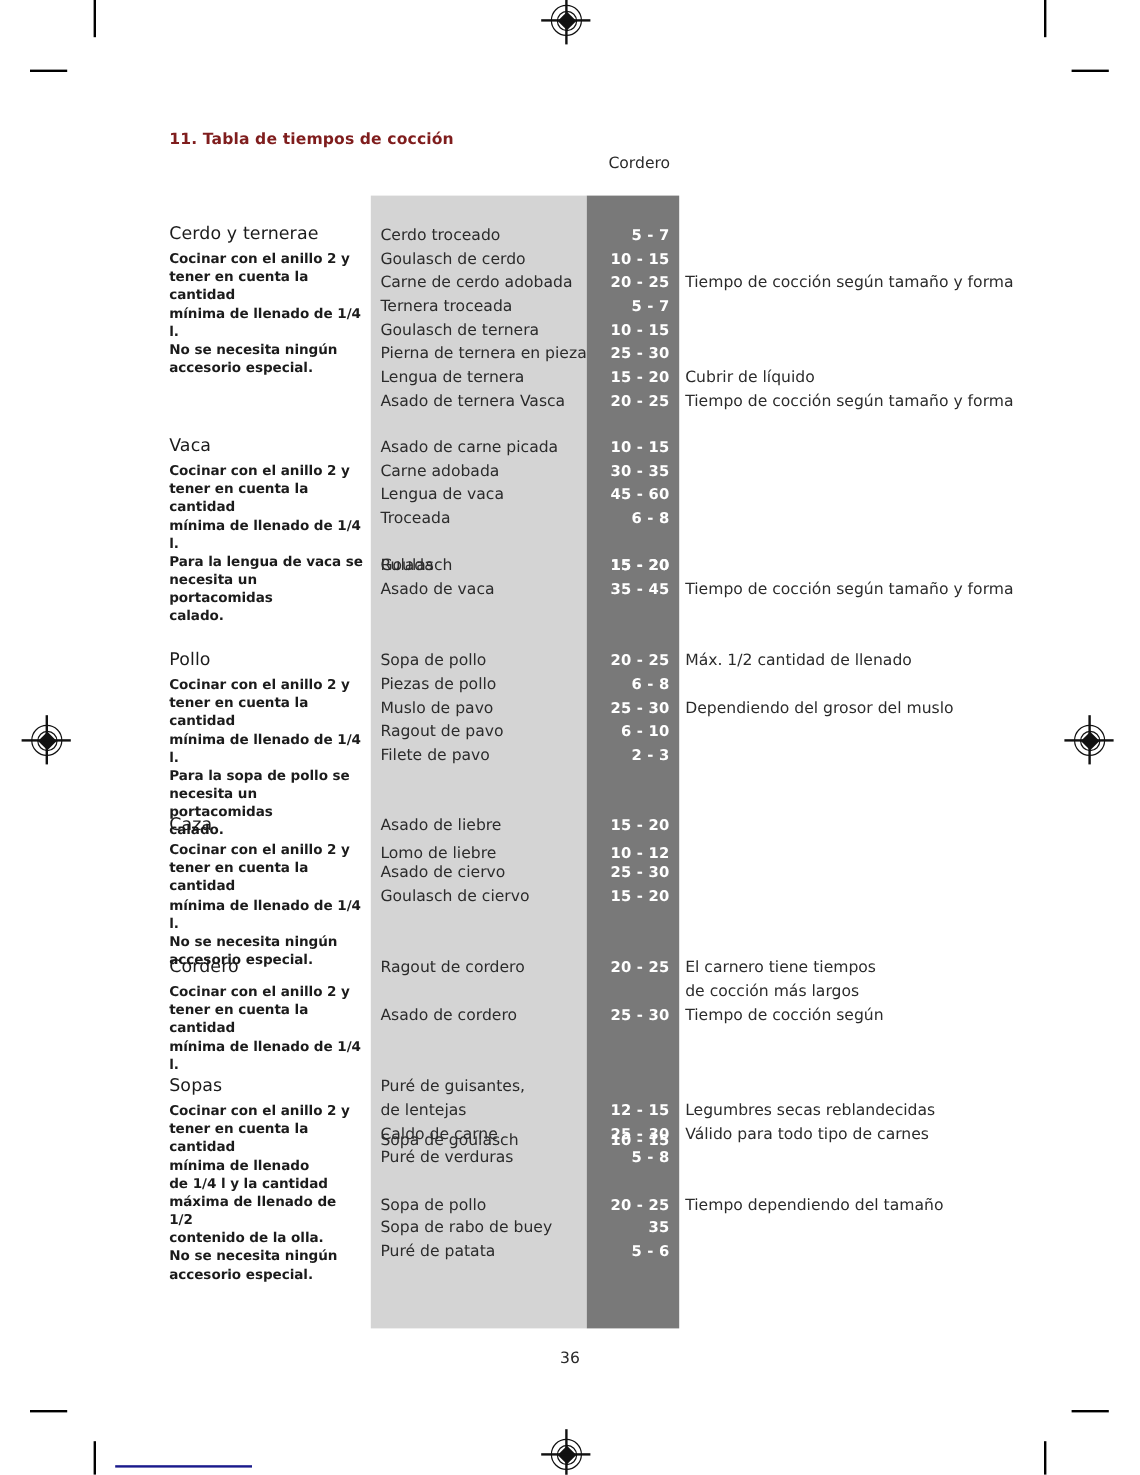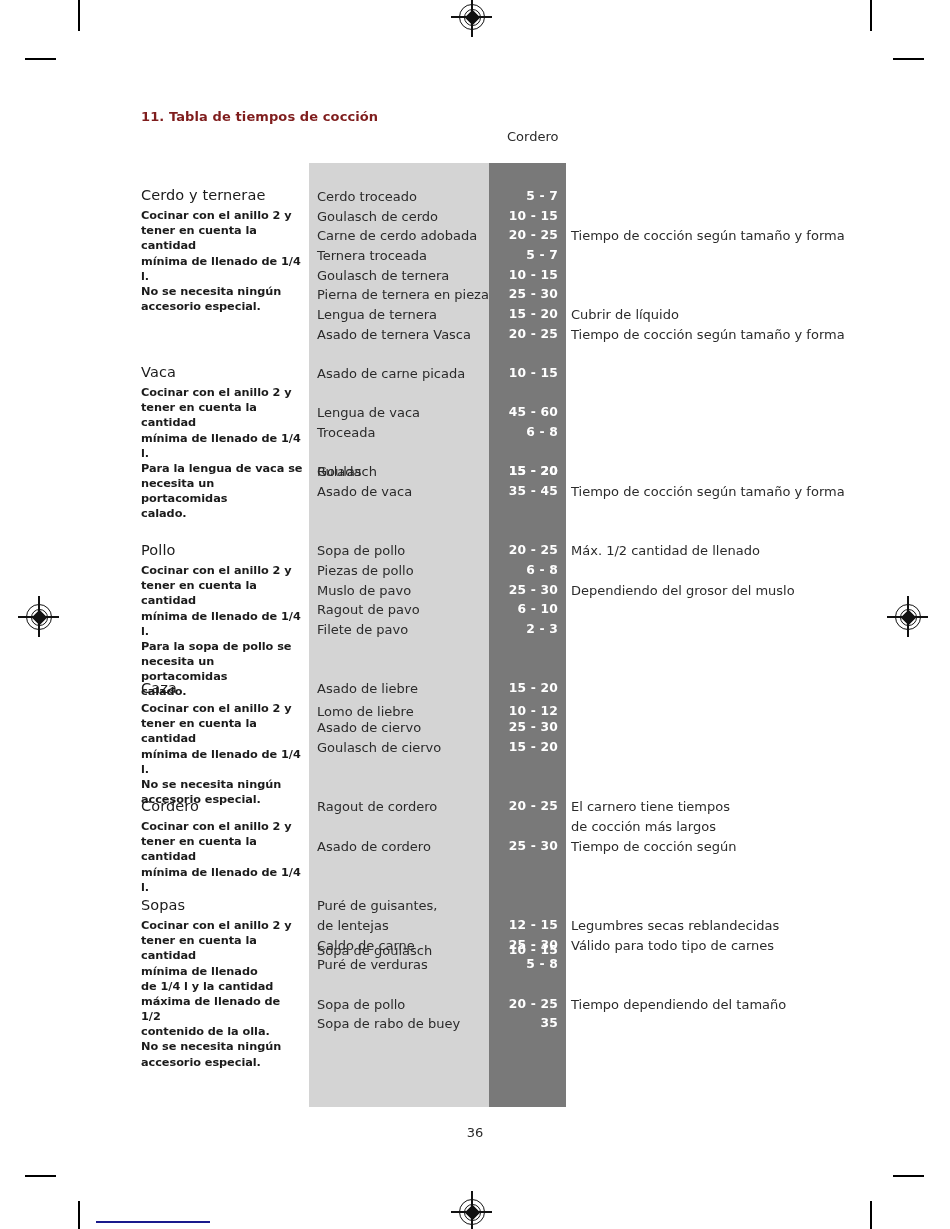--- a/index.html
+++ b/index.html
@@ -285,20 +285,25 @@
     <div class="row" style="top: 325px;">
       <span class="dish">Asado de ternera Vasca</span>
       <span class="time">20 - 25</span>
       <span class="note">Tiempo de cocción según tamaño y forma</span>
     </div>
     <div class="row" style="top: 364px;">
       <span class="dish">Asado de carne picada</span>
       <span class="time">10 - 15</span>
       <span class="note"></span>
     </div>
+    <div class="row" style="top: 384px;">
+      <span class="dish">Carne adobada</span>
+      <span class="time">30 - 35</span>
+      <span class="note"></span>
+    </div>
     <div class="row" style="top: 403px;">
       <span class="dish">Lengua de vaca</span>
       <span class="time">45 - 60</span>
       <span class="note"></span>
     </div>
     <div class="row" style="top: 423px;">
       <span class="dish">Troceada</span>
       <span class="time">6 - 8</span>
       <span class="note"></span>
     </div>
@@ -405,15 +410,20 @@
     <div class="row" style="top: 995px;">
       <span class="dish">Sopa de pollo</span>
       <span class="time">20 - 25</span>
       <span class="note">Tiempo dependiendo del tamaño</span>
     </div>
     <div class="row" style="top: 1014px;">
       <span class="dish">Sopa de rabo de buey</span>
       <span class="time">35</span>
       <span class="note"></span>
     </div>
+    <div class="row" style="top: 1034px;">
+      <span class="dish">Puré de patata</span>
+      <span class="time">5 - 6</span>
+      <span class="note"></span>
+    </div>
   </div>
 
 <div class="page-number">36</div>
 
 </body></html>

